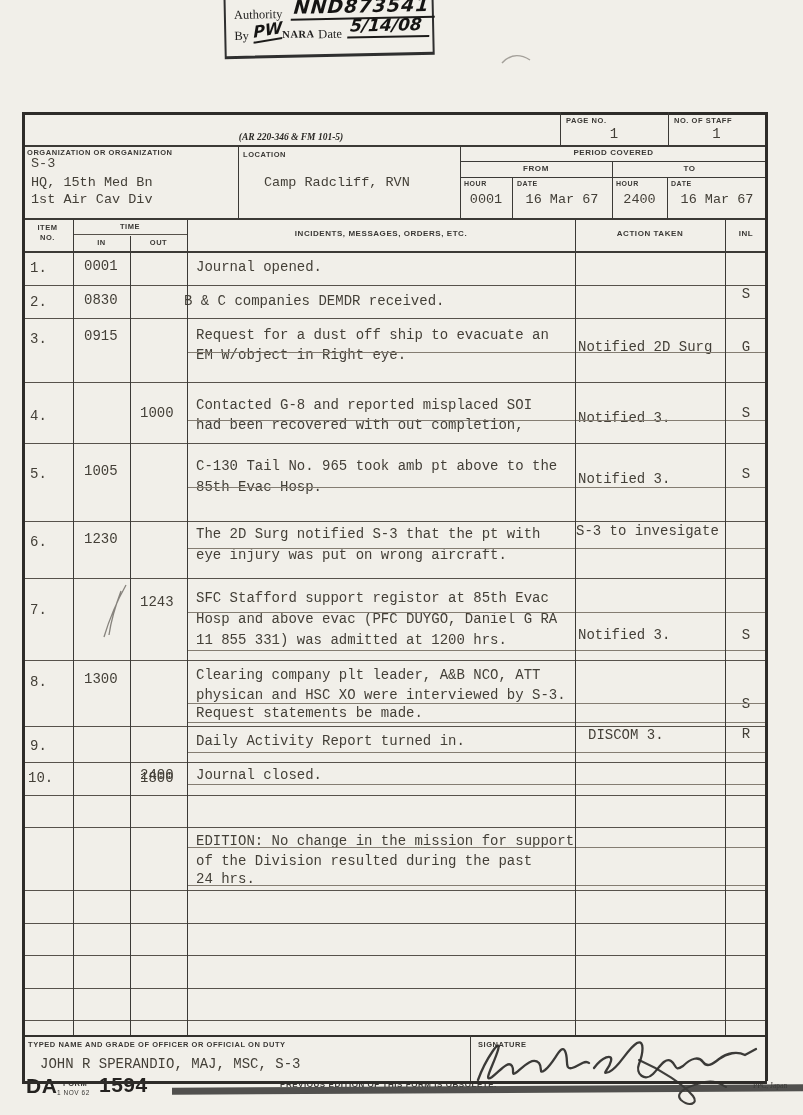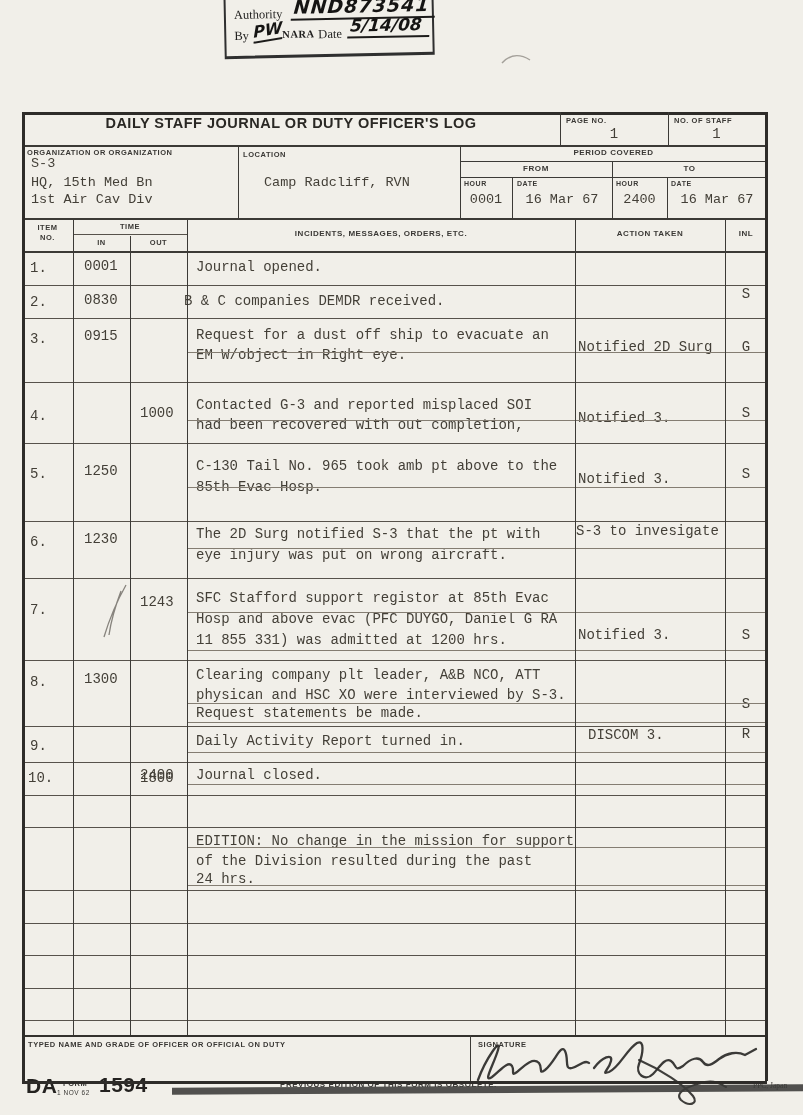--- a/index.html
+++ b/index.html
@@ -39,21 +39,21 @@
     <span class="hand u" style="left:27px;top:33px;font-size:16px;transform:rotate(-8deg) skewX(-8deg)">PW</span>
     <span class="stampserif" style="left:56px;top:42px;font-weight:700;font-size:10.5px;letter-spacing:.5px">NARA</span>
     <span class="stampserif" style="left:92px;top:41px">Date</span>
     <span class="hand u" style="left:122px;top:30px;font-size:17px;padding:0 8px 1px 2px">5/14/08</span>
   </div>
 
   <svg style="left:500px;top:52px" width="34" height="16">
     <path d="M2,11 Q14,-2 30,8" stroke="#7a756e" stroke-width="1.4" fill="none" opacity=".65"></path>
   </svg>
 
-  <div class="ttl ctr" style="left:22px;top:115px;width:538px">DAILY STAFF JOURNAL OR DUTY OFFICER'S LOG</div>
+  <div class="sub ctr abs" style="left:22px;top:132px;width:538px;text-align:center">(AR 220-346 &amp; FM 101-5)</div>
   <span class="lbl" style="left:566px;top:116px">PAGE NO.</span>
   <span class="type ctr" style="left:560px;top:127px;width:108px">1</span>
   <span class="lbl" style="left:674px;top:116px">NO. OF STAFF</span>
   <span class="type ctr" style="left:668px;top:127px;width:97px">1</span>
 
   <span class="lbl" style="left:27px;top:148px">ORGANIZATION OR ORGANIZATION</span>
   <span class="type type13" style="left:31px;top:157px">S-3</span>
   <span class="type type13" style="left:31px;top:176px">HQ, 15th Med Bn</span>
   <span class="type type13" style="left:31px;top:193px">1st Air Cav Div</span>
   <span class="lbl" style="left:243px;top:150px">LOCATION</span>
@@ -95,28 +95,28 @@
     <span class="type" style="left:30px;top:332px">3.</span>
     <span class="type" style="left:84px;top:329px">0915</span>
     <span class="type" style="left:196px;top:328px">Request for a dust off ship to evacuate an</span>
     <span class="type" style="left:196px;top:348px">EM W/object in Right eye.</span>
     <span class="type" style="left:578px;top:340px">Notified 2D Surg</span>
     <span class="type ctr" style="left:725px;top:340px;width:42px">G</span>
   </div>
   <div>
     <span class="type" style="left:30px;top:409px">4.</span>
     <span class="type" style="left:140px;top:406px">1000</span>
-    <span class="type" style="left:196px;top:398px">Contacted G-3 and reported misplaced SOI</span>
+    <span class="type" style="left:196px;top:398px">Contacted G-8 and reported misplaced SOI</span>
     <span class="type" style="left:196px;top:418px">had been recovered with out completion,</span>
     <span class="type" style="left:578px;top:411px">Notified 3.</span>
     <span class="type ctr" style="left:725px;top:406px;width:42px">S</span>
   </div>
   <div>
     <span class="type" style="left:30px;top:467px">5.</span>
-    <span class="type" style="left:84px;top:464px">1250</span>
+    <span class="type" style="left:84px;top:464px">1005</span>
     <span class="type" style="left:196px;top:459px">C-130 Tail No. 965 took amb pt above to the</span>
     <span class="type" style="left:196px;top:480px">85th Evac Hosp.</span>
     <span class="type" style="left:578px;top:472px">Notified 3.</span>
     <span class="type ctr" style="left:725px;top:467px;width:42px">S</span>
   </div>
   <div>
     <span class="type" style="left:30px;top:535px">6.</span>
     <span class="type" style="left:84px;top:532px">1230</span>
     <span class="type" style="left:196px;top:527px">The 2D Surg notified S-3 that the pt with</span>
     <span class="type" style="left:196px;top:548px">eye injury was put on wrong aircraft.</span>
@@ -156,20 +156,21 @@
     <span class="type" style="left:196px;top:834px">EDITION: No change in the mission for support</span>
     <span class="type" style="left:196px;top:854px">of the Division resulted during the past</span>
     <span class="type" style="left:196px;top:872px">24 hrs.</span>
   </div>
 
   <svg style="left:96px;top:583px" width="40" height="62">
     <path d="M30,2 C21,18 14,34 8,54 M25,8 C19,24 15,38 13,52" stroke="#5a554e" stroke-width="1.3" fill="none" opacity=".7"></path>
   </svg>
 
   <span class="lbl" style="left:28px;top:1040px">TYPED NAME AND GRADE OF OFFICER OR OFFICIAL ON DUTY</span>
+  <span class="type" style="left:40px;top:1057px">JOHN R SPERANDIO, MAJ, MSC, S-3</span>
   <span class="lbl" style="left:478px;top:1040px">SIGNATURE</span>
   <svg style="left:460px;top:1030px" width="343" height="85" aria-label="John R Sperandio">
     <path d="M18,50 C26,28 42,6 38,20 C34,34 22,54 32,47 C40,41 48,30 52,36 C55,41 50,47 57,42
              C65,35 73,27 79,33 C83,38 78,45 85,40 C95,32 101,13 105,21 C109,29 104,40 112,38
              C119,36 125,29 129,33" stroke="#2b2a28" stroke-width="2.3" fill="none" stroke-linecap="round" opacity=".92"></path>
     <path d="M134,38 C142,27 153,23 151,31 C149,40 140,45 149,42 C159,38 167,19 177,13 C185,9 183,24 179,34
              C175,44 185,52 193,44 C199,38 205,27 211,31 C217,35 214,42 223,36 C231,28 239,26 243,32
              C247,38 253,34 259,29 C267,23 277,21 285,25 L296,19" stroke="#2b2a28" stroke-width="2.3" fill="none" stroke-linecap="round" opacity=".92"></path>
     <path d="M179,30 C202,40 224,55 233,66 C239,74 229,77 221,70 C214,63 227,56 245,52 C255,50 261,54 266,57" stroke="#2b2a28" stroke-width="2.1" fill="none" stroke-linecap="round" opacity=".9"></path>
   </svg>

